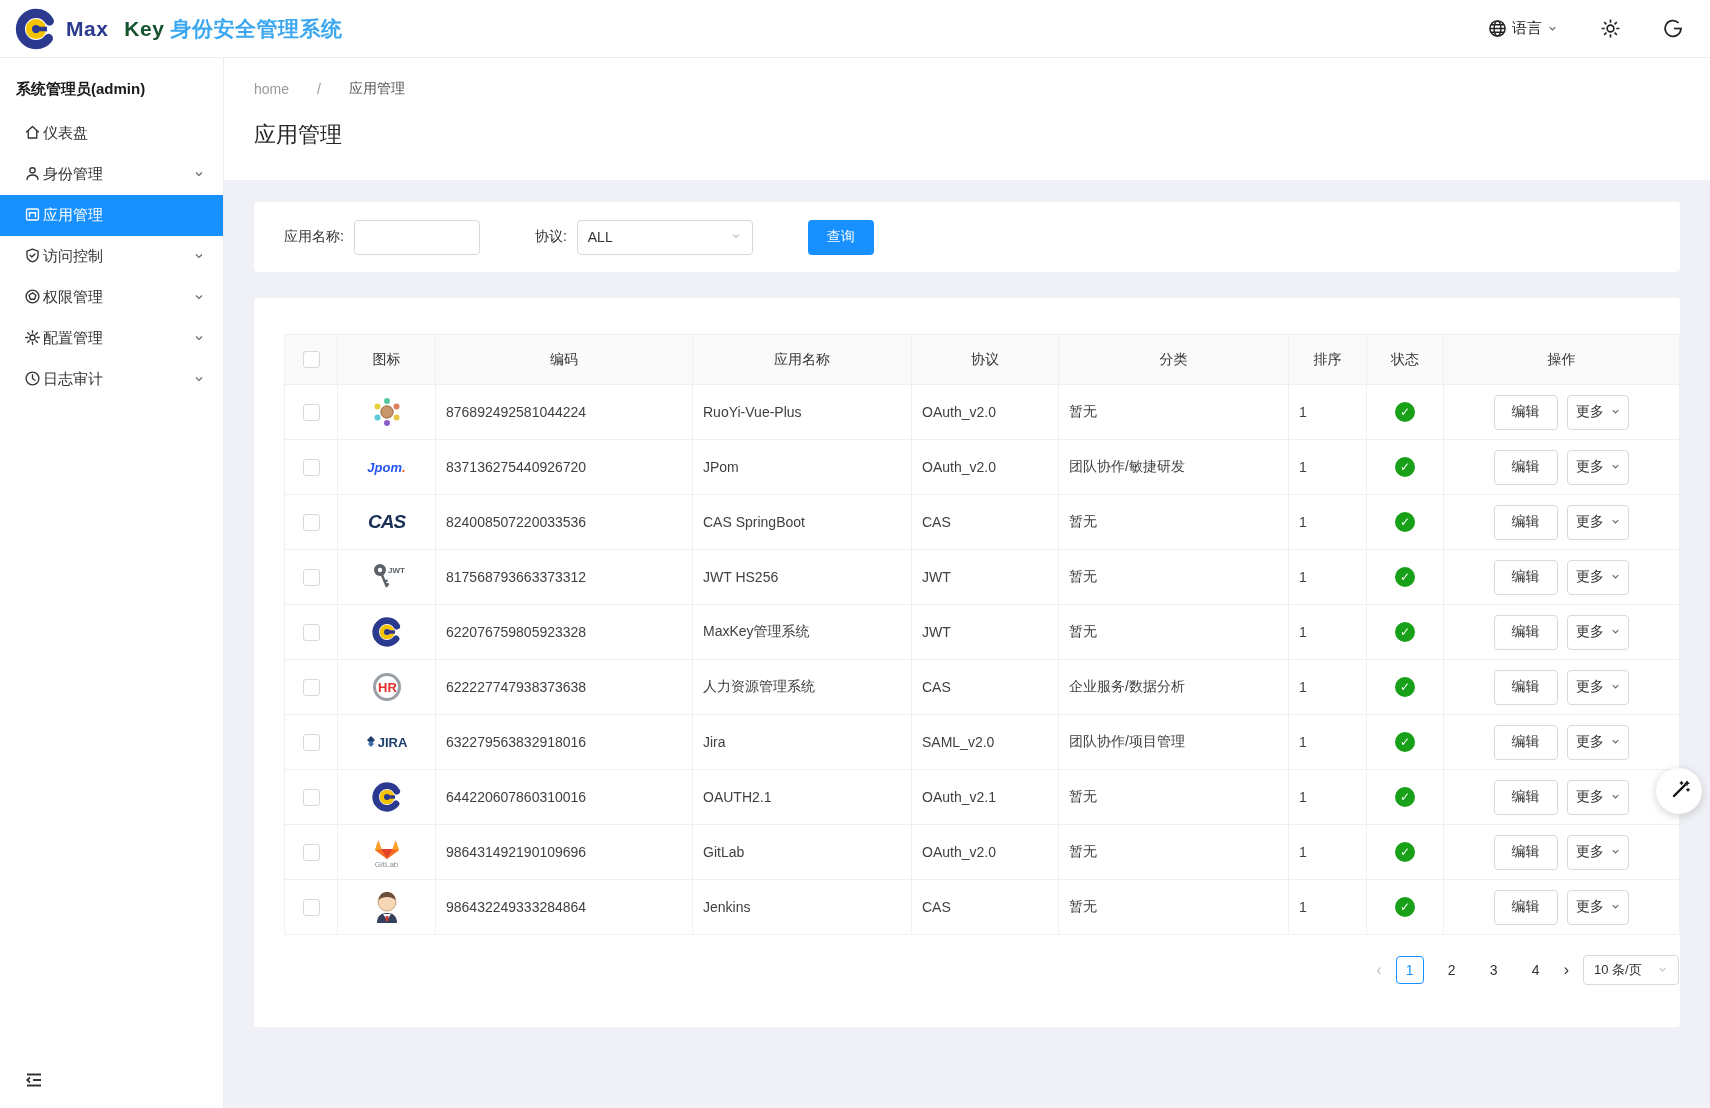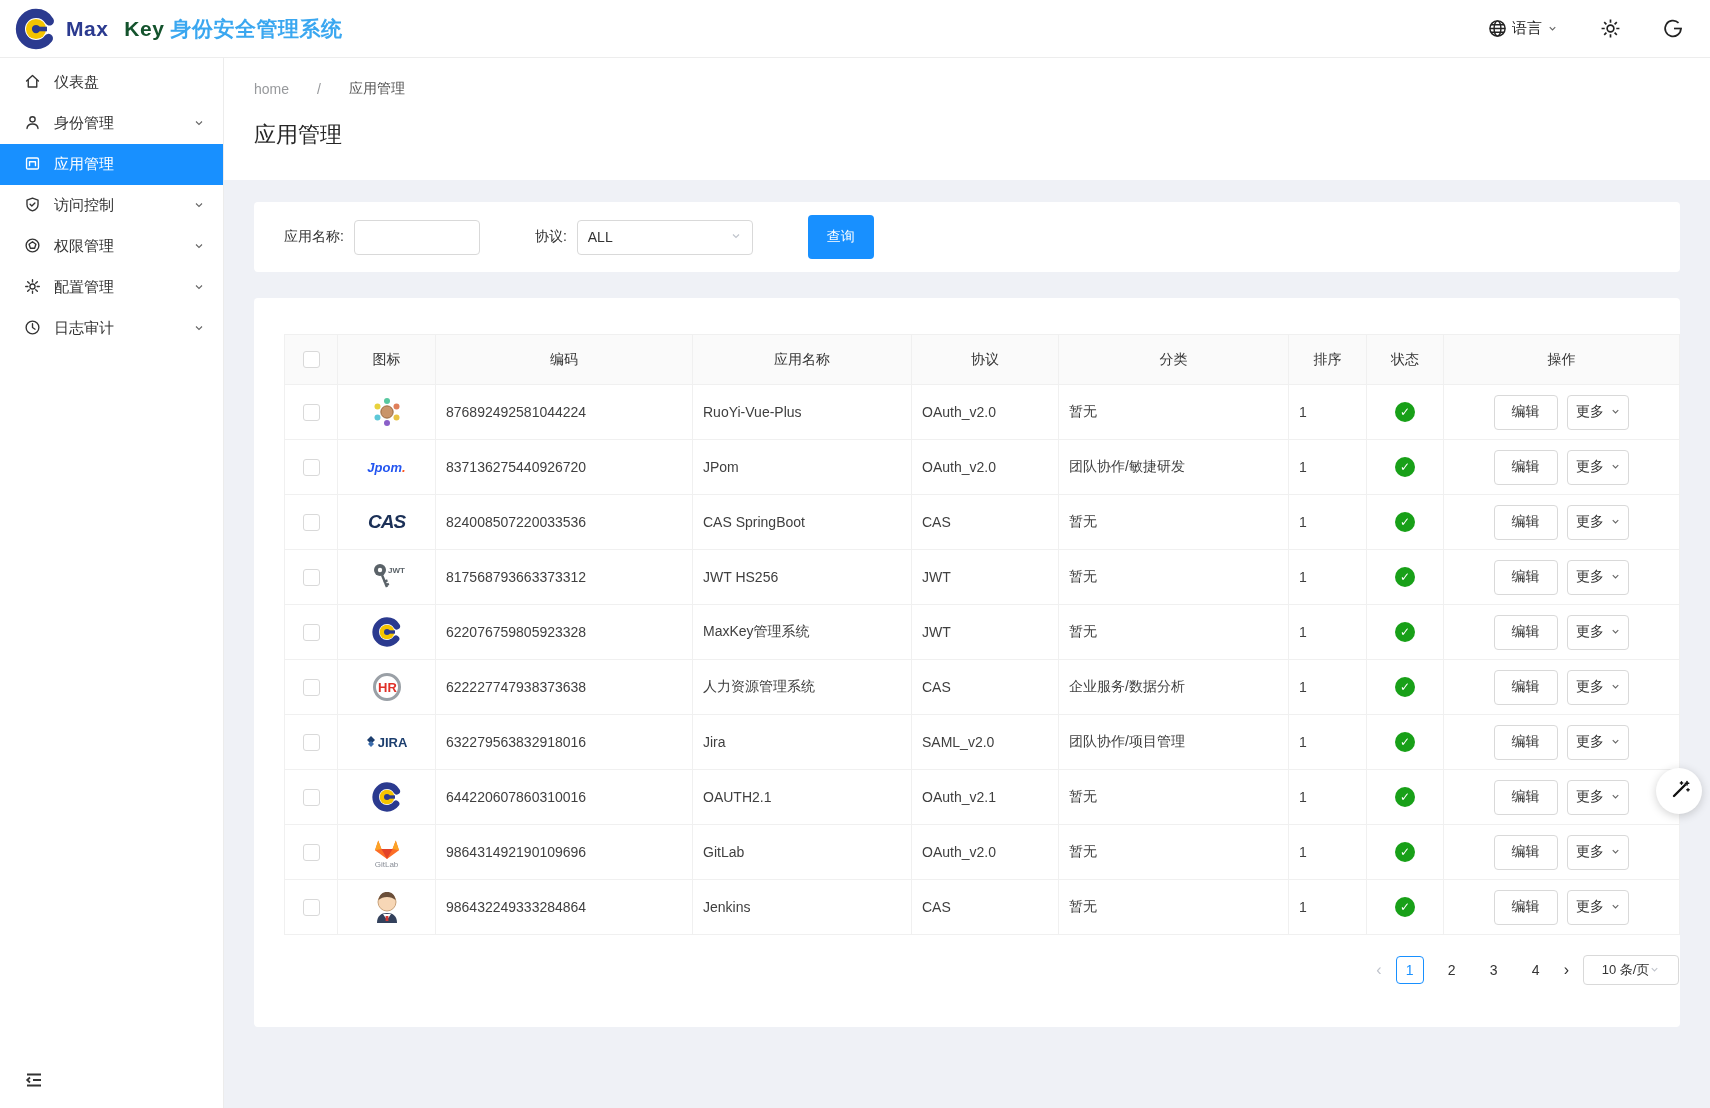--- a/index.html
+++ b/index.html
@@ -18,21 +18,21 @@
   .top-actions { display:flex; align-items:center; gap:42px; color:#222; }
   .top-item { display:flex; align-items:center; gap:5px; font-size:15px; cursor:pointer; }
   .icon-btn svg, .top-item svg { display:block; }
 
   
   .layout { display:flex; height:1050px; }
   .sidebar { width:224px; flex-shrink:0; background:#fff; border-right:1px solid #ececec;
     position:relative; padding-top:4px; }
   .side-user { font-size:15px; font-weight:bold; color:#1a1a1a; padding:18px 16px 14px 16px; }
   .side-item { height:41px; display:flex; align-items:center; padding:0 18px 0 24px;
-    font-size:15px; color:#333; cursor:pointer; gap:13px; }
+    font-size:15px; color:#333; cursor:pointer; gap:2px; }
   .side-item .grow { flex:1; }
   .side-item svg { flex-shrink:0; }
   .side-item.active { background:#1890ff; color:#fff; }
   .collapse-btn { position:absolute; left:24px; bottom:14px; cursor:pointer; }
 
   .main { flex:1; background:#eff1f6; display:flex; flex-direction:column; overflow:hidden; }
   .page-head { background:#fff; padding:22px 30px 30px 30px; }
   .breadcrumb { font-size:14px; color:#97999c; display:flex; gap:28px; align-items:center; }
   .breadcrumb .bc-home { color:#97999c; cursor:pointer; }
   .breadcrumb .bc-current { color:#555; }
@@ -44,21 +44,21 @@
   .field-label { font-size:14px; color:#333; margin-right:10px; }
   .text-input { width:126px; height:35px; border:1px solid #d9d9d9; border-radius:4px;
     font-size:14px; padding:0 8px; outline:none; background:#fff; }
   .select { height:35px; border:1px solid #d9d9d9; border-radius:4px; background:#fff;
     display:inline-flex; align-items:center; justify-content:space-between; padding:0 10px;
     font-size:14px; color:#333; cursor:pointer; }
   .sel-protocol { width:176px; margin-right:55px; }
   .gap-lg { margin-left:55px; }
   .btn { border:none; border-radius:4px; font-size:14px; cursor:pointer;
     display:inline-flex; align-items:center; justify-content:center; }
-  .btn-primary { background:#1890ff; color:#fff; height:44px; padding:0 19px; }
+  .btn-primary { background:#1890ff; color:#fff; height:35px; padding:0 19px; }
   .btn-danger { background:#ff4d4f; color:#fff; height:38px; padding:0 19px; box-shadow:0 2px 4px rgba(255,77,79,.35); }
   .btn-add { height:38px; box-shadow:0 2px 4px rgba(24,144,255,.35); }
 
   .table-card { padding:36px 30px 42px 30px; }
   .toolbar { display:flex; gap:18px; margin-bottom:22px; }
 
   table.grid { border-collapse:collapse; table-layout:fixed; width:1395px; }
   .grid th, .grid td { border:1px solid #f0f0f0; font-size:14px; }
   .grid th { background:#fafafa; height:50px; font-weight:500; color:#333; text-align:center; }
   .grid td { height:55px; color:#3f3f3f; padding:0 10px; background:#fff; }
@@ -82,21 +82,21 @@
   .logo-gitlab { display:inline-flex; flex-direction:column; align-items:center; line-height:1; }
   .logo-gitlab .cap { font-size:8px; color:#8a8f98; margin-top:1px; }
 
   .pagination { display:flex; justify-content:flex-end; align-items:center; gap:14px;
     margin-top:20px; width:1395px; font-size:14px; }
   .pg-arrow { color:#c0c4cc; font-size:16px; cursor:pointer; }
   .pg-arrow.on { color:#333; }
   .pg-num { min-width:28px; height:28px; display:inline-flex; align-items:center; justify-content:center;
     cursor:pointer; color:#333; border-radius:4px; }
   .pg-num.active { border:1px solid #1890ff; color:#1890ff; background:#fff; }
-  .pg-size { width:96px; height:30px; font-size:13px;justify-content:center; }
+  .pg-size { width:96px; height:30px; font-size:13px; }
 
   .fab { position:absolute; right:8px; top:588px; width:46px; height:46px; border-radius:50%;
     background:#fff; box-shadow:0 2px 10px rgba(0,0,0,.18); display:flex; align-items:center;
     justify-content:center; cursor:pointer; z-index:9; }
 </style>
 </head>
 <body>
 
 <div class="topbar">
   <div class="brand">
@@ -137,20 +137,21 @@
         <path d="M17 10a7.5 7.5 0 1 1-2.2-5.3"></path>
         <path d="M18 10h-7.5"></path>
       </svg>
     </div>
   </div>
 </div>
 
 <div class="layout">
 
   <div class="sidebar">
+    <div class="side-user">系统管理员(admin)</div>
     <div id="sidebar-menu">
         <div class="side-item">
           <span><svg width="17" height="17" viewBox="0 0 20 20" fill="none" stroke="currentColor" stroke-width="1.6" stroke-linecap="round" stroke-linejoin="round">
               <path d="M3 9.5L10 3l7 6.5M5 8v8.5h10V8"></path>
             </svg></span>
           <span class="grow">仪表盘</span>
         </div>
         <div class="side-item">
           <span><svg width="17" height="17" viewBox="0 0 20 20" fill="none" stroke="currentColor" stroke-width="1.6" stroke-linecap="round" stroke-linejoin="round">
               <circle cx="10" cy="6.3" r="3.1"></circle>

